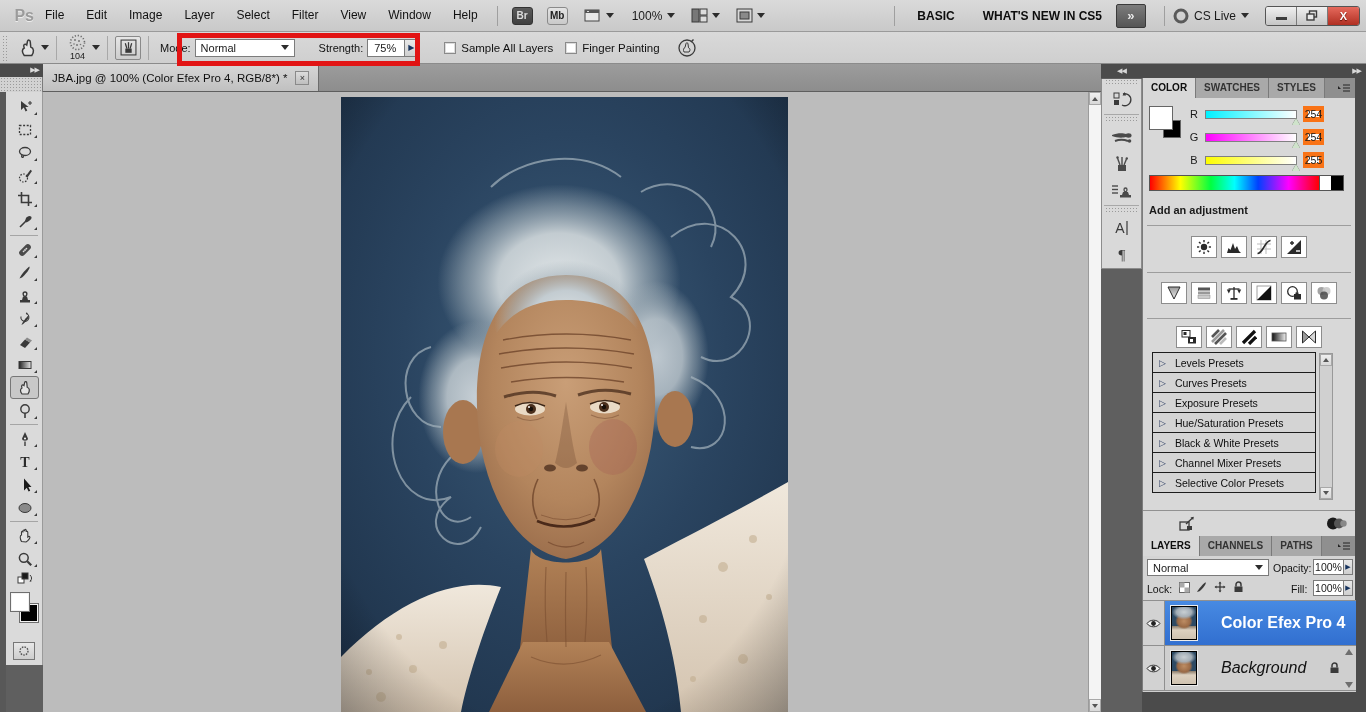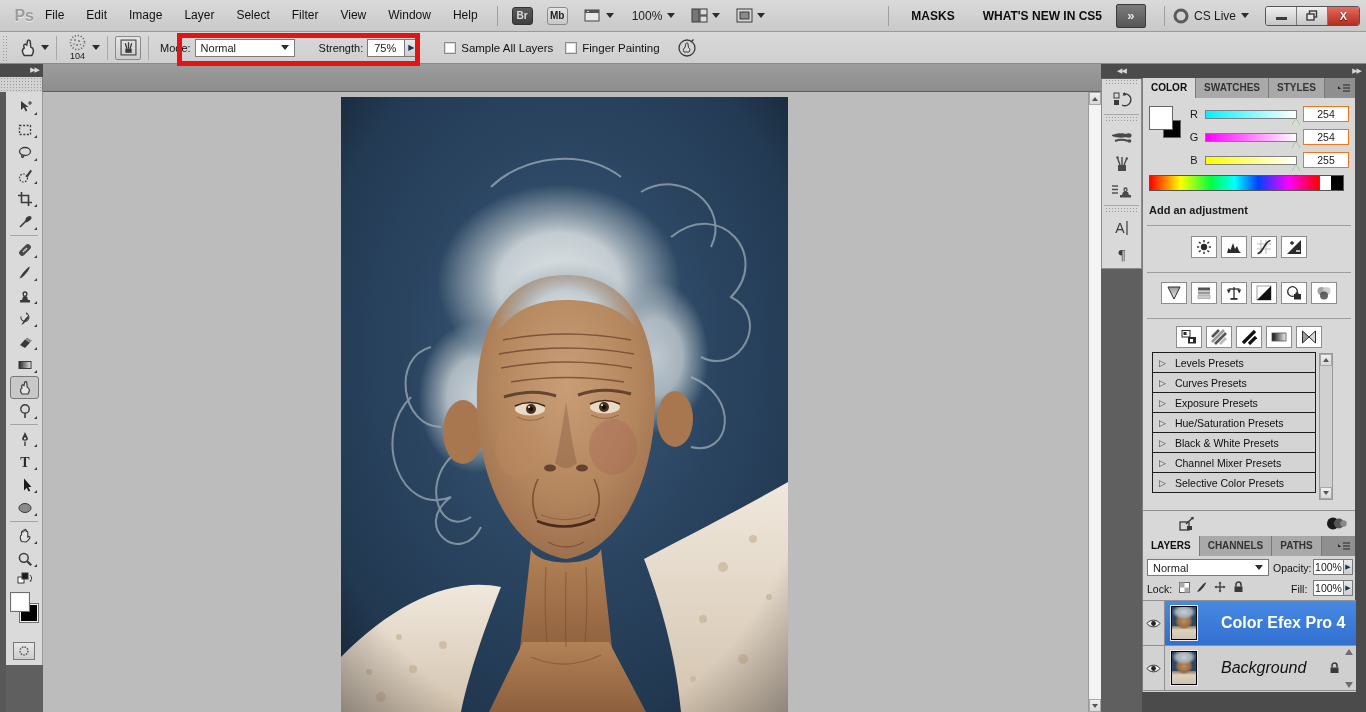--- a/index.html
+++ b/index.html
@@ -98,21 +98,21 @@
   .pbody { background:#d8d8d8; position:relative; }
 
   
   #color-body { height:100px; }
   #c-fg { position:absolute; left:6px; top:8px; width:24px; height:24px; background:#fff; border:1px solid #666; z-index:2; }
   #c-bg { position:absolute; left:20px; top:22px; width:18px; height:18px; background:#000; border:1px solid #666; }
   .ch-row { position:absolute; left:46px; display:flex; align-items:center; gap:6px; }
   .ch-label { width:10px; font-size:11px; text-align:center; }
   .ch-slider { position:relative; width:92px; height:9px; border:1px solid #808080; }
   .ch-thumb { position:absolute; right:-4px; bottom:-7px; width:0; height:0; border-left:4px solid transparent; border-right:4px solid transparent; border-bottom:7px solid #cfe3cb; filter:drop-shadow(0 0 0.5px #3a3a3a); }
-  .ch-val { width:46px; height:16px; background:#fff; border:1px solid #f97316; font-size:10.5px; display:flex; align-items:center; justify-content:center; }
+  .ch-val { width:21px; height:16px; background:#fff; border:5px solid #f97316; font-size:10.5px; display:flex; align-items:center; justify-content:center; }
   #grad-r { background:linear-gradient(to right,#00f2ff,#ffffff); }
   #grad-g { background:linear-gradient(to right,#ff00ff,#ffffff); }
   #grad-b { background:linear-gradient(to right,#fdfd00,#ffffff); }
   #spectrum-row { position:absolute; left:6px; top:77px; width:195px; height:16px; display:flex; border:1px solid #555; }
   #spectrum { flex:1; background:linear-gradient(to right,#ff0000,#ffff00 18%,#00ff40 36%,#00ffff 50%,#0040ff 64%,#ff00ff 82%,#ff0000); }
   #spec-white { width:12px; background:#fff; border-left:1px solid #555; }
   #spec-black { width:12px; background:#000; }
 
   
   #adj-body { height:338px; }
@@ -190,21 +190,21 @@
   </div>
   <div class="tb-ico">
     <svg width="17" height="15" viewBox="0 0 17 15">
         <rect x="1" y="1" width="15" height="13" fill="#d8d8d8" stroke="#3a3a3a"></rect>
         <rect x="4" y="4" width="9" height="7" fill="#8a8a8a" stroke="#3a3a3a"></rect>
       </svg>
     <span class="caret"></span>
   </div>
   <div id="mb-right">
     <div class="mb-sep"></div>
-    <span class="ws-label">MASKS</span>
+    <span class="ws-label">BASIC</span>
     <span class="ws-label">WHAT'S NEW IN CS5</span>
     <div id="ws-expand">»</div>
     <div class="mb-sep"></div>
     <div id="cslive">
       <svg width="16" height="16" viewBox="0 0 16 16">
           <circle cx="8" cy="8" r="6" fill="none" stroke="#5a5a5a" stroke-width="3"></circle>
         </svg>
       <span>CS Live</span>
       <span class="caret"></span>
     </div>
@@ -279,20 +279,26 @@
       </svg>
   </div>
 </div>
 
 <div id="red-highlight" class="abs"></div>
 
 <div id="tabbar" class="abs">
   <div id="tab-dock-stub">
     <div class="hdr">▶▶</div>
     <div class="grip"></div>
+  </div>
+  <div id="doc-tab">
+    <span>JBA.jpg @ 100% (Color Efex Pro 4, RGB/8*) *</span>
+    <div id="tab-close">
+        <span>×</span>
+      </div>
   </div>
 </div>
 
 <div id="left-edge" class="abs"></div>
 <div id="toolstrip" class="abs">
   <div id="tools">
     <div class="tool">
         <svg width="16" height="16" viewBox="0 0 16 16">
           <path d="M4 2 L4 11 L6.8 8.6 L8.6 12.4 L10.3 11.5 L8.4 7.9 L11.6 7.9 Z" fill="#3a3a3a"></path>
           <path d="M13 2 v4 M11 4 h4" stroke="#3a3a3a" stroke-width="1.1" fill="none"></path>

